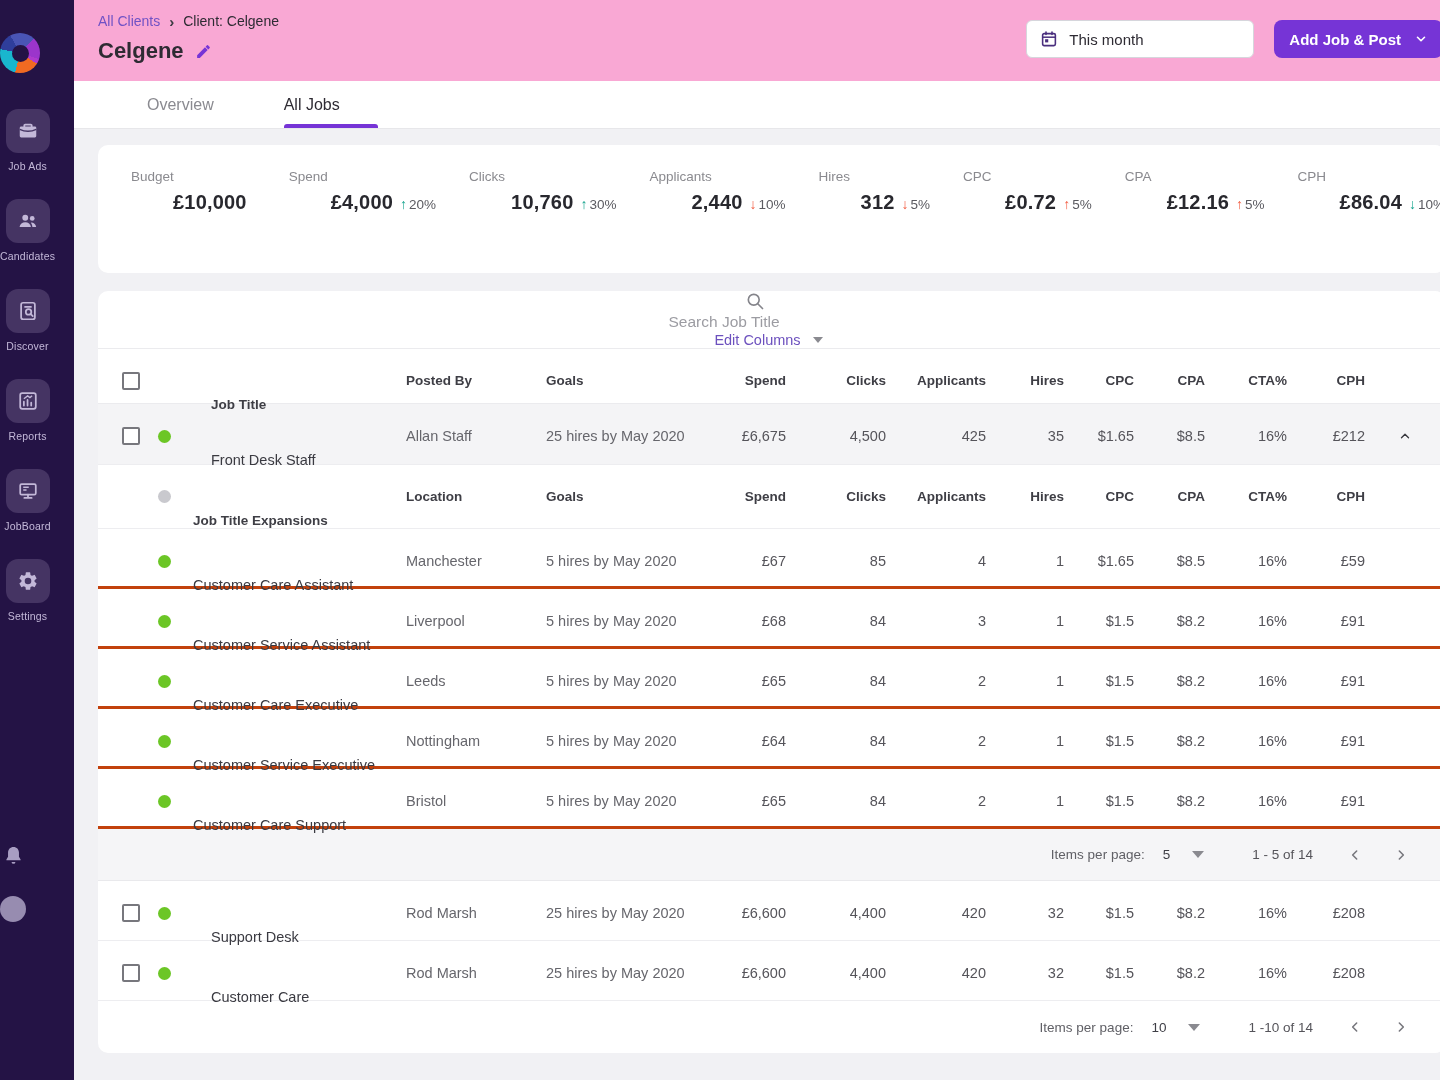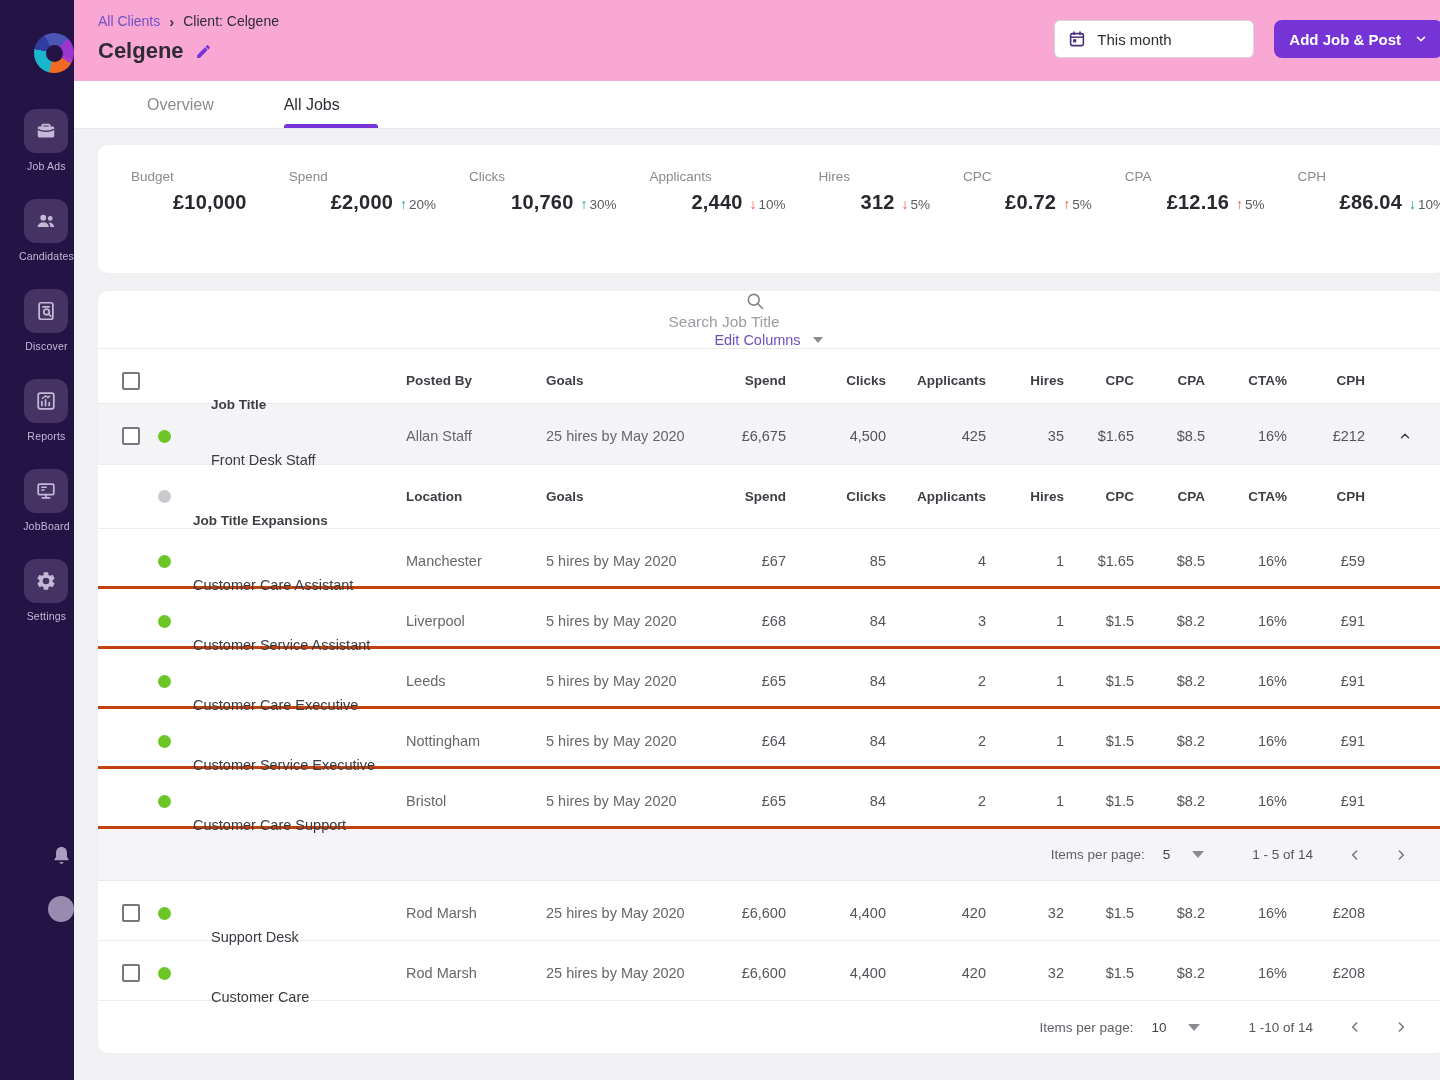--- a/index.html
+++ b/index.html
@@ -7,21 +7,21 @@
   body {
     font-family: "Liberation Sans", sans-serif;
     display:flex;
     background:#F1F1F4;
     color:#2E2B33;
   }
   
   .sidebar {
     width:74px; flex-shrink:0; height:1080px;
     background:#241345;
-    display:flex; flex-direction:column; align-items:flex-end;padding-left:20px;
+    display:flex; flex-direction:column; align-items:flex-start;
   }
   .logo { margin-top:33px; width:40px; height:40px; border-radius:50%;
     background:conic-gradient(from 0deg,#4A55B5 0 12%,#9B35CB 12% 30%,#B03ACD 30% 34%,#F06A22 34% 54%,#19B6CE 54% 78%,#2F3E9C 78% 92%,#4A55B5 92% 100%);
     display:grid; place-items:center; }
   .logo-hole { width:17px; height:17px; border-radius:50%; background:#241345; }
   .nav { margin-top:36px; display:flex; flex-direction:column; gap:27px; align-items:center; }
   .nav-item { display:flex; flex-direction:column; align-items:center; cursor:pointer; }
   .nav-icon { width:44px; height:44px; border-radius:12px; background:#453463;
     display:grid; place-items:center; color:#C3B8D8; }
   .nav-label { font-size:10.5px; margin-top:7px; color:#C3B8D8; letter-spacing:.2px; }
@@ -32,21 +32,21 @@
   
   .main { flex:1; display:flex; flex-direction:column; }
   .topbar { background:#f9a8d4; padding:13px 26px 0 24px; height:81px; position:relative; }
   .breadcrumb { display:flex; align-items:center; gap:9px; font-size:14px; }
   .bc-link { color:#7052C5; cursor:pointer; }
   .bc-sep { color:#3A3A41; font-size:15px; font-weight:700; line-height:1; }
   .bc-current { color:#2E2B33; font-weight:500; }
   .title-row { margin-top:9px; display:flex; align-items:center; gap:11px; }
   .page-title { font-size:22px; font-weight:700; color:#2E2B33; }
   .topbar-actions { position:absolute; top:20px; right:26px; display:flex; gap:20px; }
-  .date-filter { width:200px; height:38px; border:1px solid #D6D6DC; border-radius:6px;
+  .date-filter { width:228px; height:38px; border:1px solid #D6D6DC; border-radius:6px;
     background:#fff; display:flex; align-items:center; gap:11px; padding:0 13px; font-size:15px; cursor:pointer; }
   .add-btn { height:38px; background:#7634D6; border:none; border-radius:8px; color:#fff;
     font-family:inherit; font-size:15px; font-weight:700; padding:0 15px; display:flex; align-items:center; gap:13px; cursor:pointer; }
 
   .tabbar { background:#fff; border-bottom:1px solid #E7E7EA; height:48px; display:flex; padding-left:73px; gap:64px; }
   .tab { display:flex; align-items:center; font-size:16px; color:#8A8A90; position:relative; cursor:pointer; padding-right:6px; }
   .tab.active { color:#2E2B33; font-weight:500; }
   .tab.active::after { content:""; position:absolute; left:0; right:-32px; bottom:0; height:4px; background:#7634D6; border-radius:3px 3px 0 0; }
 
   .content { padding:16px 24px 0 24px; }
@@ -242,21 +242,21 @@
             <span class="stat-value">£10,000</span>
           <span class="stat-change tone-none">
               <span class="arrow"></span>
               <span></span>
             </span>
           </div>
       </div>
       <div class="stat">
         <div class="stat-label">Spend</div>
         <div class="stat-value-row">
-            <span class="stat-value">£2,000</span>
+            <span class="stat-value">£4,000</span>
           <span class="stat-change tone-good">
               <span class="arrow">↑</span>
               <span>20%</span>
             </span>
           </div>
       </div>
       <div class="stat">
         <div class="stat-label">Clicks</div>
         <div class="stat-value-row">
             <span class="stat-value">10,760</span>

